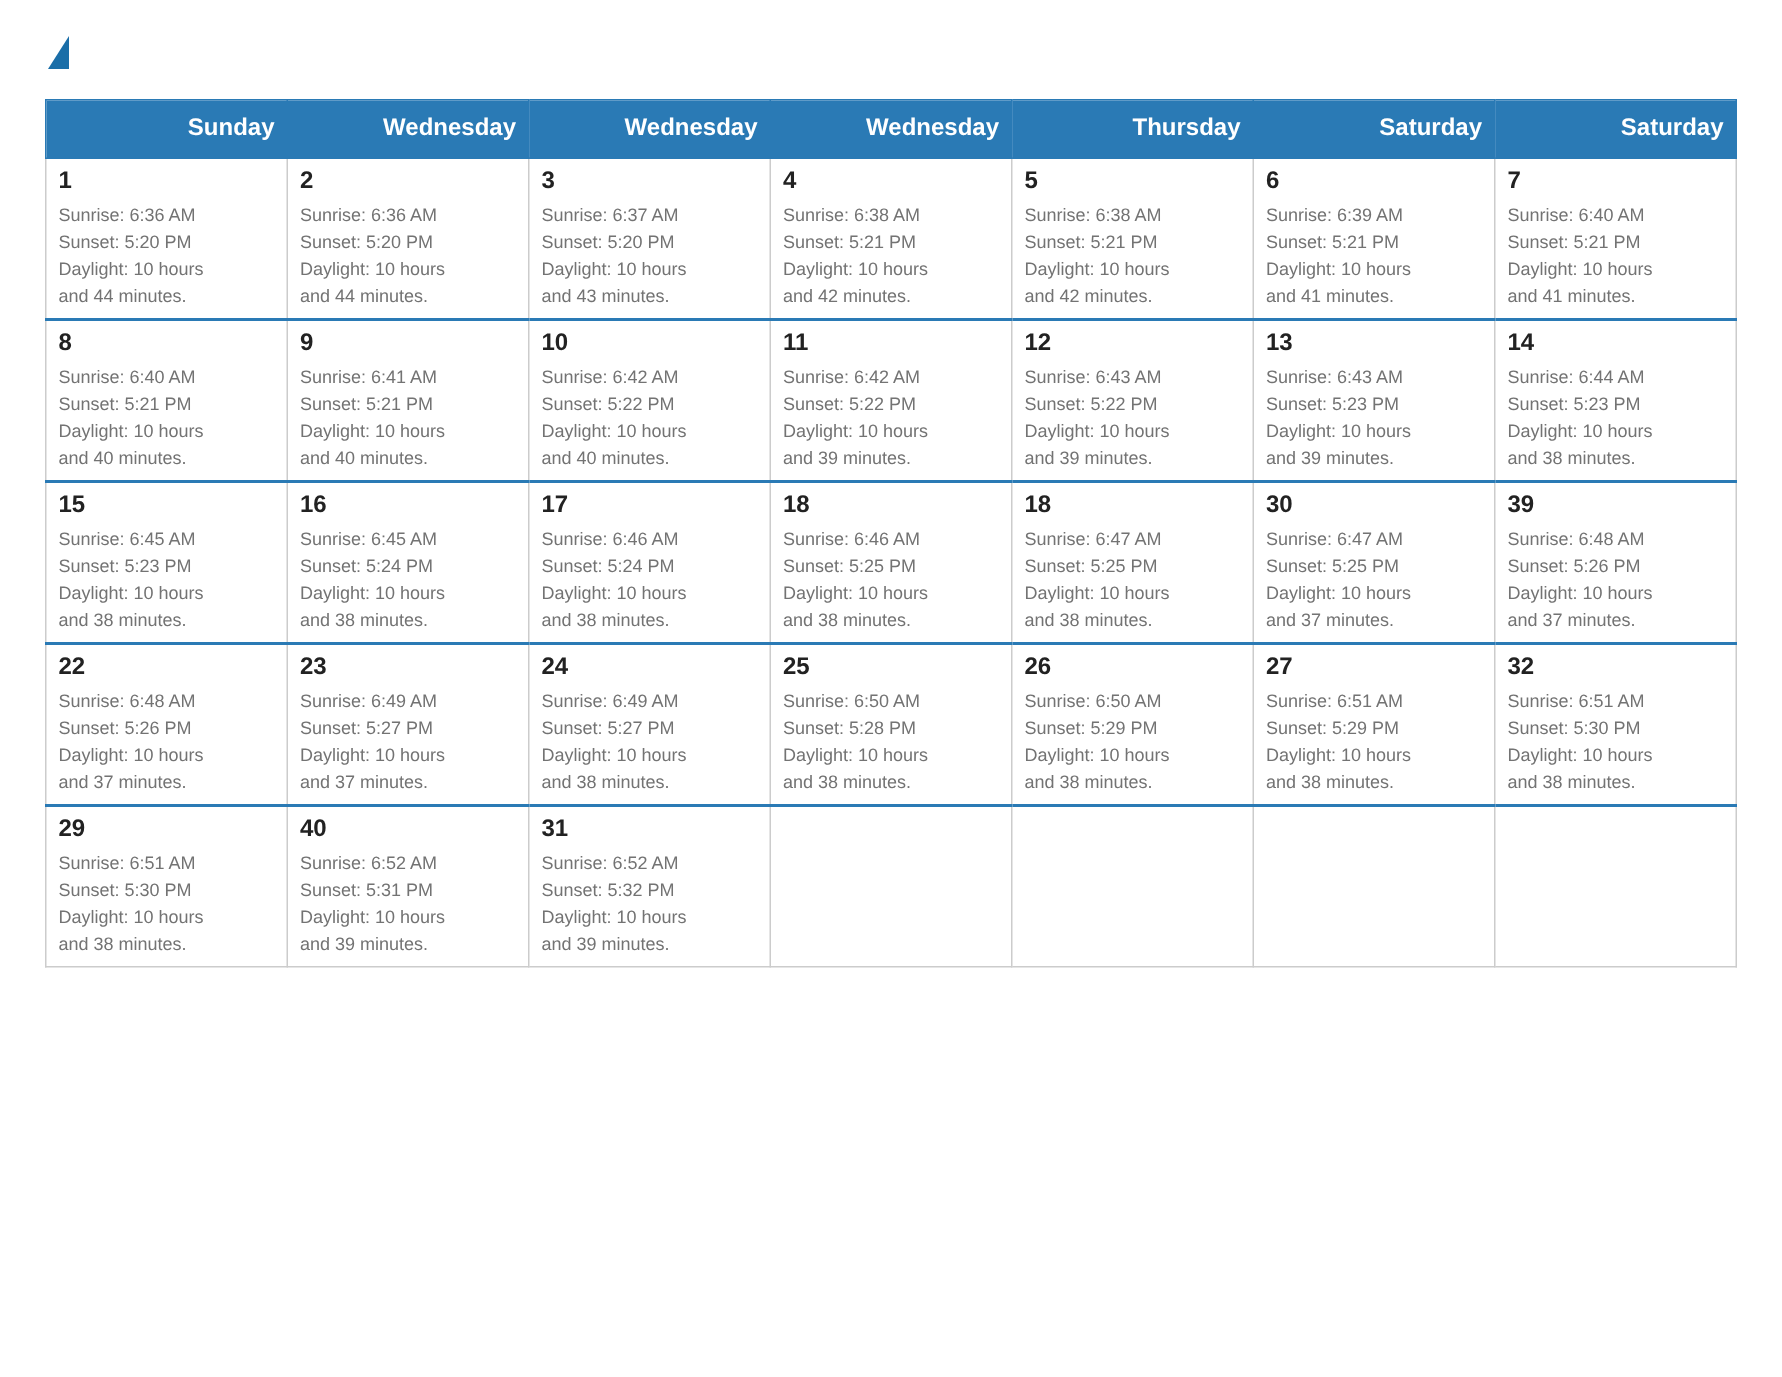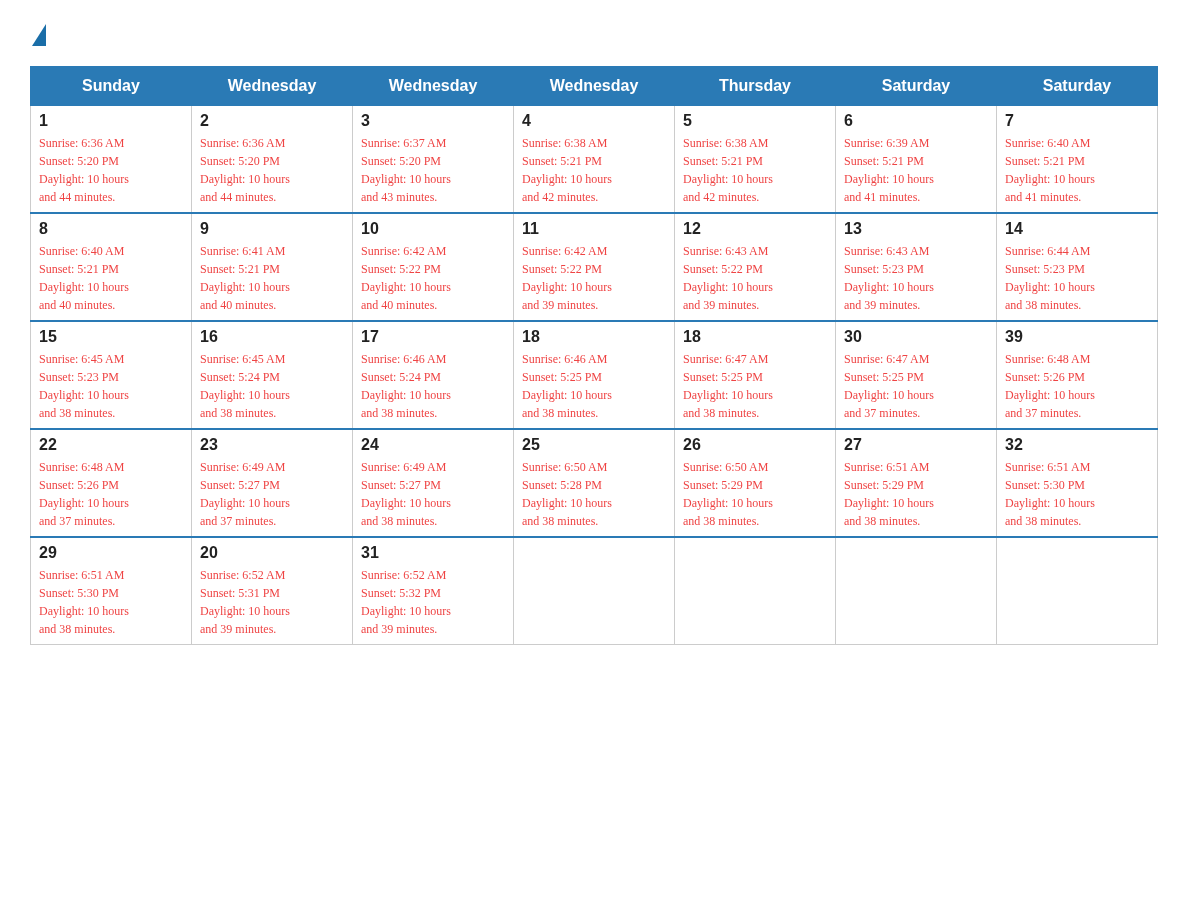--- a/index.html
+++ b/index.html
@@ -59,43 +59,42 @@
       margin-top: 4px;
     }
     .calendar-table {
       width: 100%;
       border-collapse: collapse;
     }
     .calendar-table th {
       background-color: #2a7ab5;
       color: #fff;
       padding: 10px 8px;
-      text-align: center;
+      text-align: right;
       font-size: 16px;
       font-weight: bold;
       border: 1px solid #2a7ab5;
     }
     .calendar-table td {
       border: 1px solid #ccc;
       vertical-align: top;
       padding: 6px 8px;
       width: 14.28%;
       min-height: 100px;
     }
     .day-number {
       font-size: 16px;
       font-weight: bold;
       color: #222;
       margin-bottom: 4px;
     }
     .day-info {
       font-size: 12px;
-      color: #ef4444;
+      color: #737373;
       line-height: 1.5;
-      font-family: Liberation Serif, serif;
     }
     .empty-cell {
       background: #fff;
     }
     .row-divider td {
       border-top: 2px solid #2a7ab5;
     }
   </style>
 </head>
 <body>
@@ -391,21 +390,21 @@
         <td>
         <div class="day-number">29</div>
         <div class="day-info">
           Sunrise: 6:51 AM<br>
           Sunset: 5:30 PM<br>
           Daylight: 10 hours<br>
           and 38 minutes.
         </div>
       </td>
         <td>
-        <div class="day-number">20</div>
+        <div class="day-number">40</div>
         <div class="day-info">
           Sunrise: 6:52 AM<br>
           Sunset: 5:31 PM<br>
           Daylight: 10 hours<br>
           and 39 minutes.
         </div>
       </td>
         <td>
         <div class="day-number">31</div>
         <div class="day-info">

